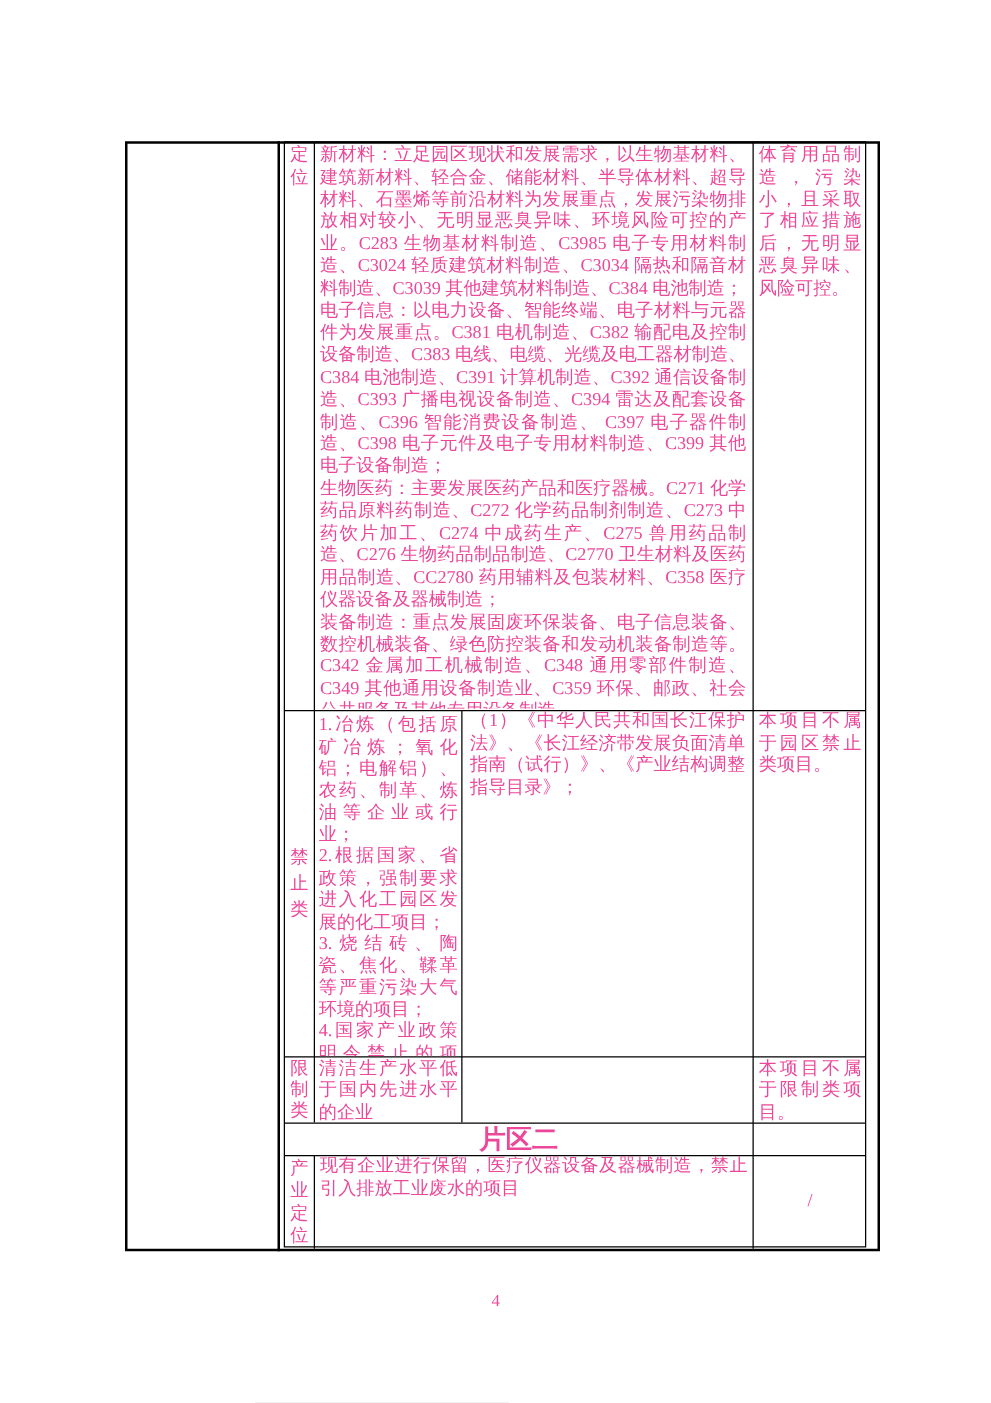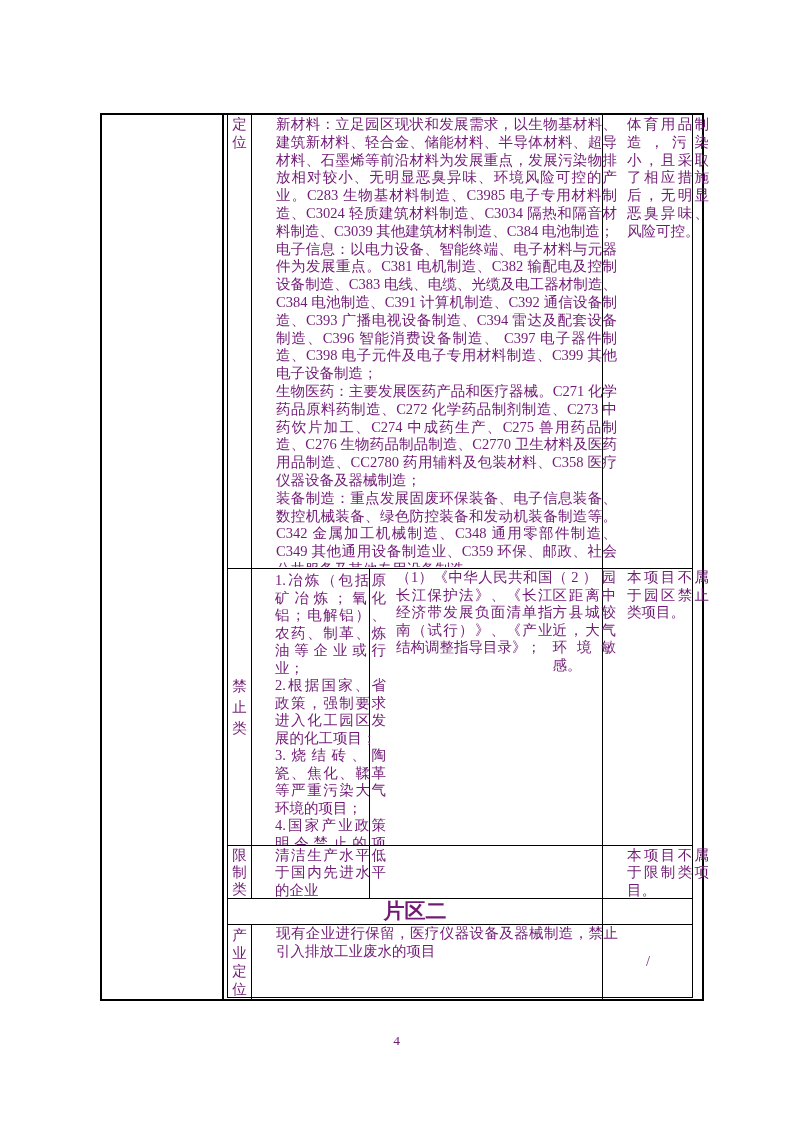--- a/index.html
+++ b/index.html
@@ -5,21 +5,21 @@
   * { margin:0; padding:0; box-sizing:border-box; }
   html,body { background:#e8e8e8; }
   .page {
     position:relative;
     width:793px; height:1122px;
     margin:0 auto;
     background:#ffffff;
     font-family:"Liberation Serif","DejaVu Serif",serif;
     font-size:14.5px;
     line-height:17.8px;
-    color:#701a75;
+    color:#ec4899;
     overflow:hidden;
   }
   .outer-table {
     position:absolute; left:100px; top:113px;
     width:604px; height:888px;
     border:2px solid #000;
   }
   .outer-col-divider {
     position:absolute; left:222px; top:113px;
     width:0; height:888px;
@@ -34,21 +34,21 @@
   .vline { position:absolute; width:0; border-left:1px solid #000; }
   .cell { position:absolute; overflow:hidden; }
   .vert-label {
     display:flex; justify-content:center;
   }
   .vert-label span {
     display:block; width:15px;
     word-break:break-all;
     text-align:center;
   }
-  .jtext { text-align:justify;margin-left:20px; }
+  .jtext { text-align:justify; }
   .cell p { margin:0; }
   .center-v { display:flex; flex-direction:row; justify-content:center; }
   .center-all { display:flex; align-items:center; justify-content:center; }
   .zone2-header { font-weight:bold; font-size:21px; }
   .page-number {
     position:absolute; left:0; right:0; top:1032px;
     text-align:center; font-size:13.5px;
   }
 </style>
 </head>
@@ -88,21 +88,20 @@
       <p>体育用品制造，污染小，且采取了相应措施后，无明显恶臭异味、风险可控。</p>
     </div>
     <div class="cell jtext" style="left:24px; top:455px; width:117px; height:276px; padding:3px 3px 0 3px; line-height:17.5px;">
       <p>1.冶炼（包括原矿冶炼；氧化铝；电解铝）、农药、制革、炼油等企业或行业；</p>
       <p>2.根据国家、省政策，强制要求进入化工园区发展的化工项目；</p>
       <p>3.烧结砖、陶瓷、焦化、鞣革等严重污染大气环境的项目；</p>
       <p>4.国家产业政策明令禁止的项目。</p>
     </div>
     <div class="cell jtext center-v" style="left:142px; top:455px; width:232px; height:276px; padding:0 6px; line-height:17.5px;">
       <p>（1）《中华人民共和国长江保护法》、《长江经济带发展负面清单指南（试行）》、《产业结构调整指导目录》；</p>
-      <p>（2）园区距离中方县城较近，大气环境敏感。</p>
     </div>
     <div class="cell jtext center-v" style="left:375px; top:455px; width:90px; height:276px; padding:0 4px; line-height:17.5px;">
       <p>本项目不属于园区禁止类项目。</p>
     </div>
 
     <div class="cell vert-label" style="left:0; top:732px; width:23px; height:52px; align-items:flex-end; line-height:17px;">
       <span>限制类</span>
     </div>
     <div class="cell jtext" style="left:24px; top:732px; width:117px; height:52px; padding:1px 3px 0 3px; line-height:17.3px;">
       <p>清洁生产水平低于国内先进水平的企业</p>

